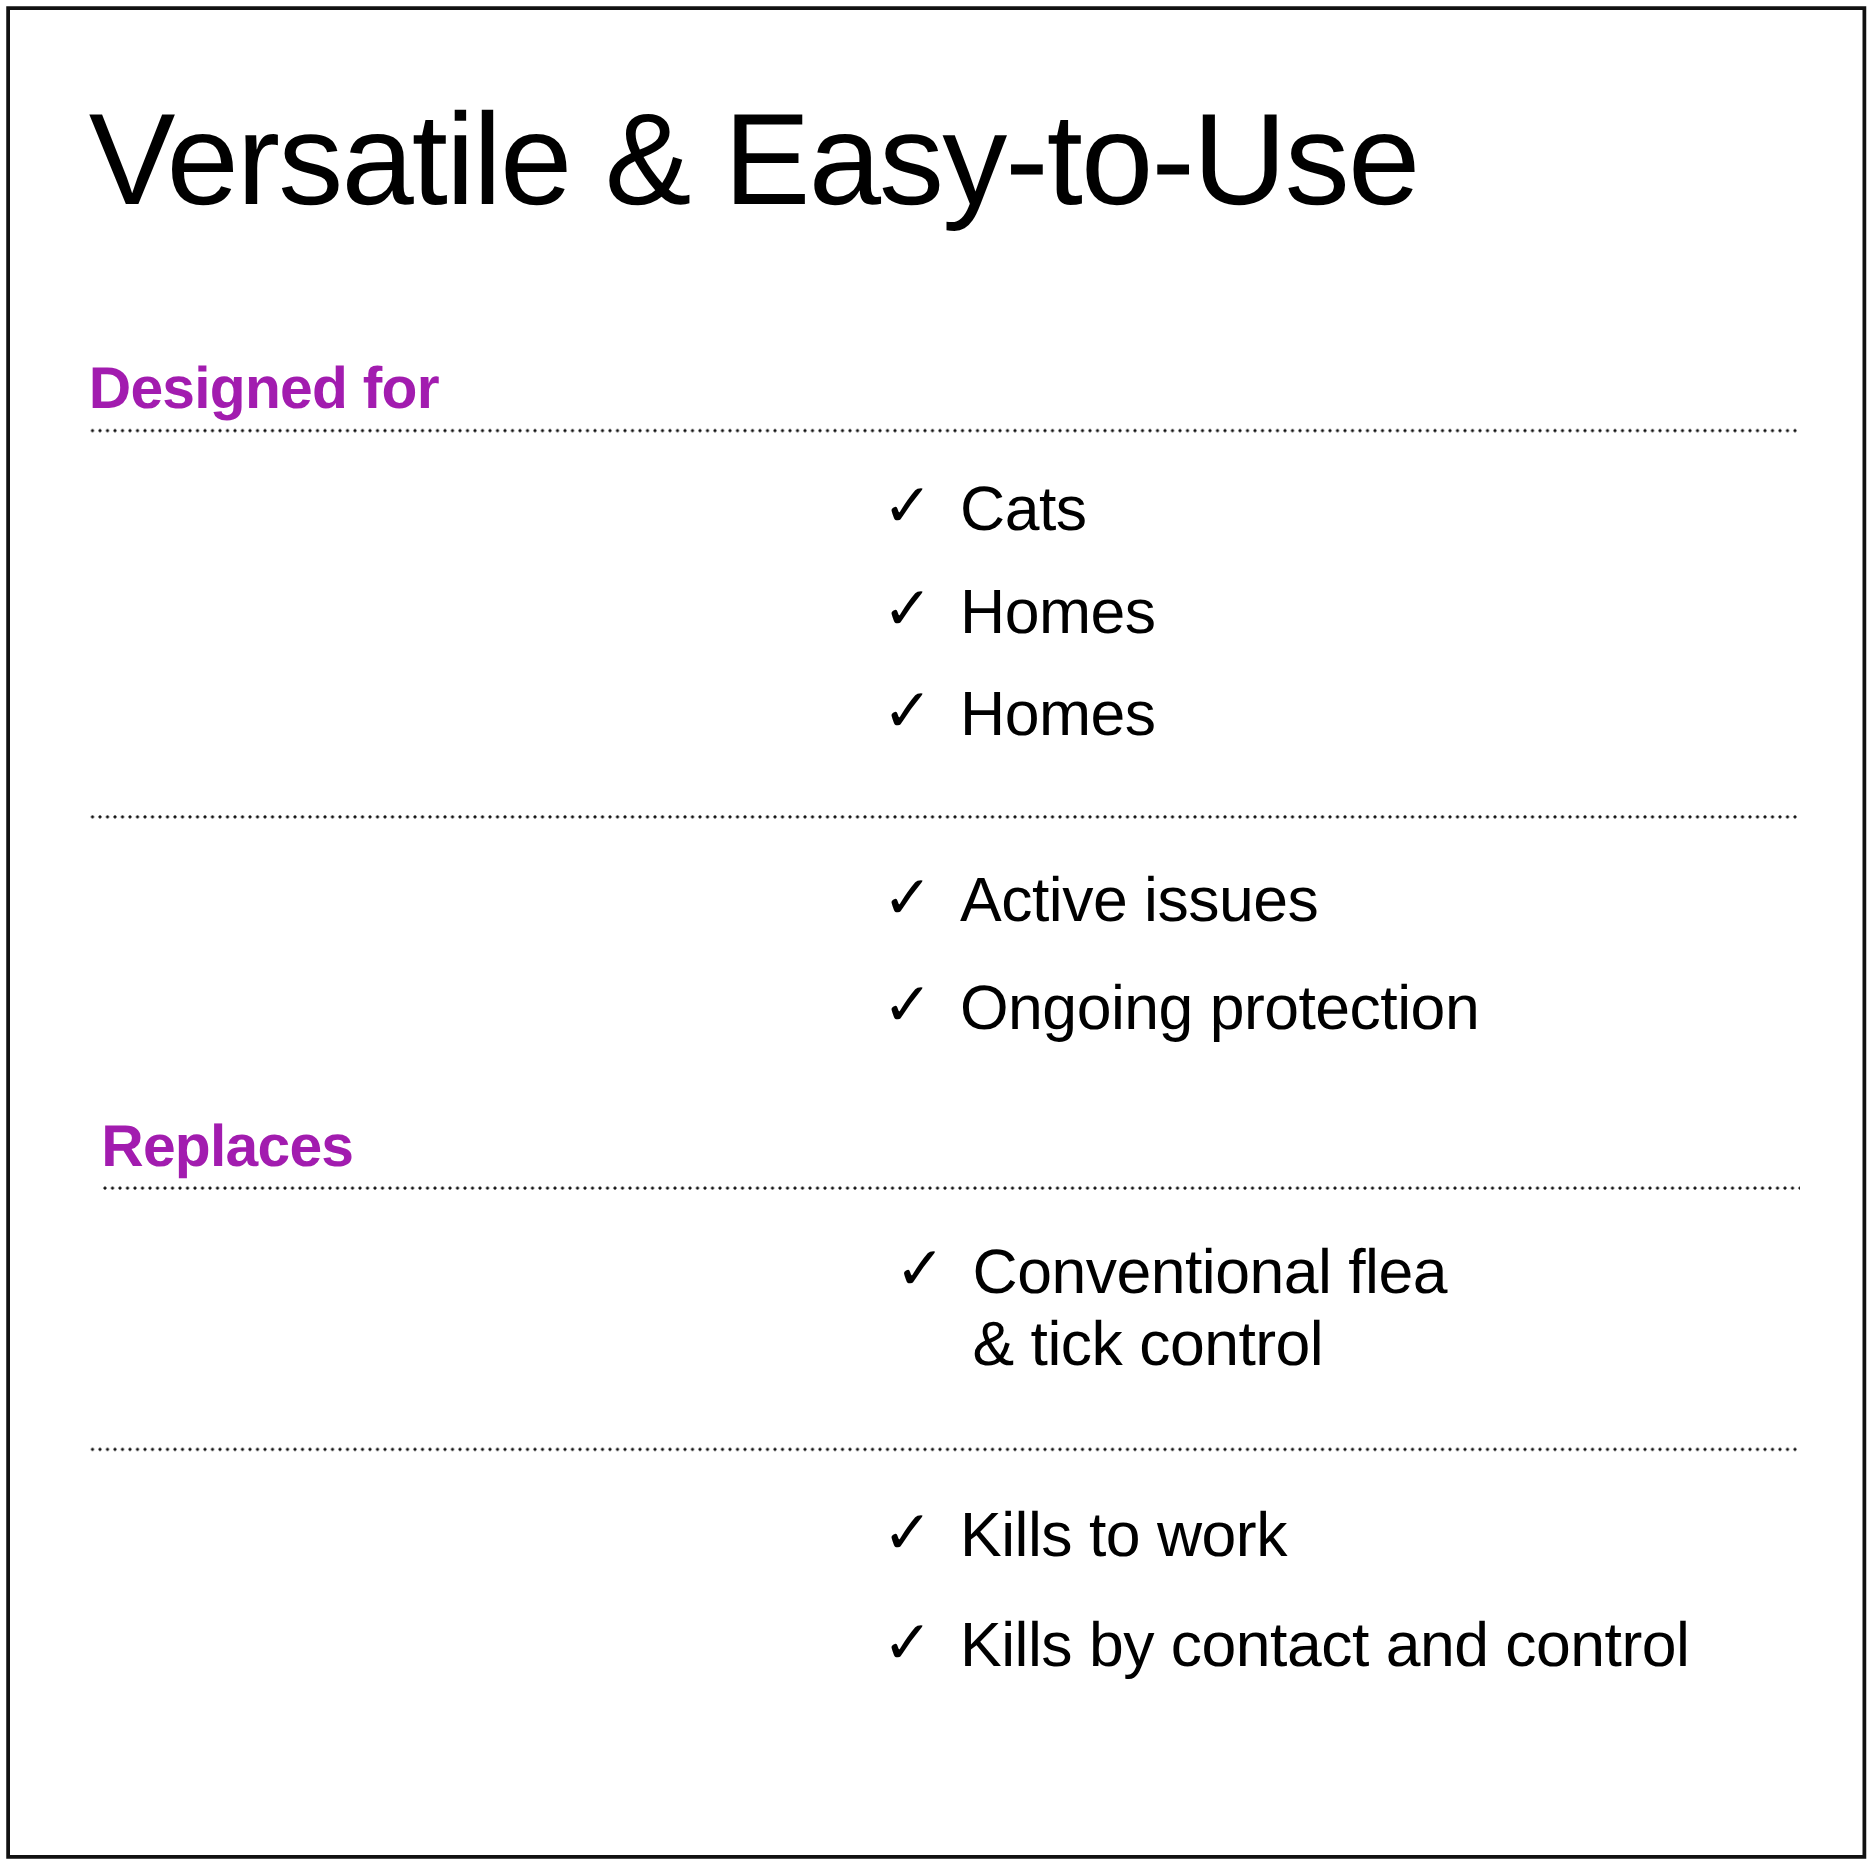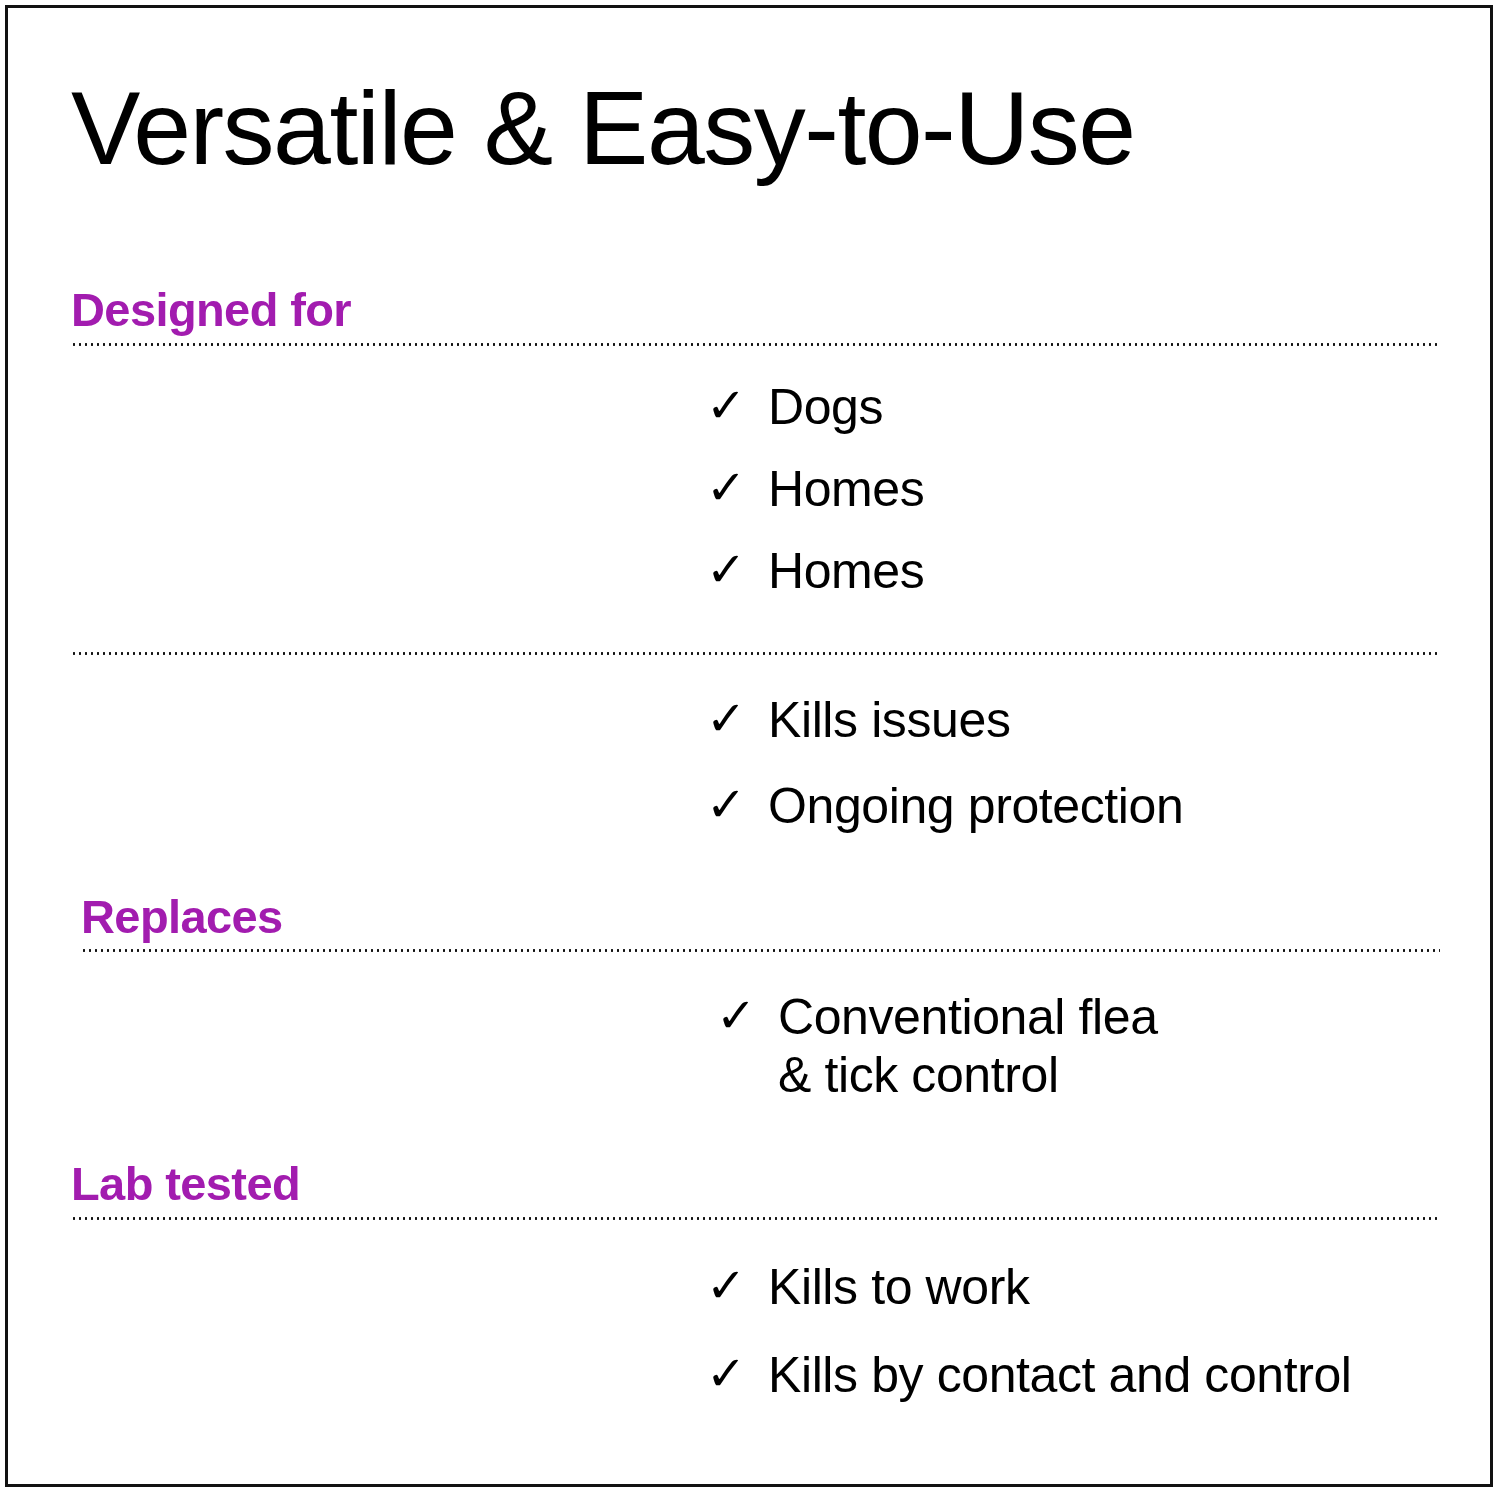--- a/index.html
+++ b/index.html
@@ -120,39 +120,39 @@
   <div class="title">Versatile &amp; Easy-to-Use</div>
 
   <div class="sections">
 
     <div class="section sec-designed">
       <div class="section-header">Designed for</div>
       <div class="divider"></div>
       <div class="items">
         <div class="item">
           <span class="check">✓</span>
-          <span class="item-label">Dogs</span>
+          <span class="item-label">Cats</span>
         </div>
         <div class="item">
           <span class="check">✓</span>
           <span class="item-label">Homes</span>
         </div>
         <div class="item">
           <span class="check">✓</span>
           <span class="item-label">Homes</span>
         </div>
       </div>
     </div>
 
     <div class="section sec-use">
       <div class="divider"></div>
       <div class="items">
         <div class="item">
           <span class="check">✓</span>
-          <span class="item-label">Kills issues</span>
+          <span class="item-label">Active issues</span>
         </div>
         <div class="item">
           <span class="check">✓</span>
           <span class="item-label">Ongoing protection</span>
         </div>
       </div>
     </div>
 
     <div class="section sec-replaces">
       <div class="section-header">Replaces</div>
@@ -160,21 +160,20 @@
       <div class="items">
         <div class="item">
           <span class="check">✓</span>
           <span class="item-label">Conventional flea
 &amp; tick control</span>
         </div>
       </div>
     </div>
 
     <div class="section sec-lab">
-      <div class="section-header">Lab tested</div>
       <div class="divider"></div>
       <div class="items">
         <div class="item">
           <span class="check">✓</span>
           <span class="item-label">Kills to work</span>
         </div>
         <div class="item">
           <span class="check">✓</span>
           <span class="item-label">Kills by contact and control</span>
         </div>

